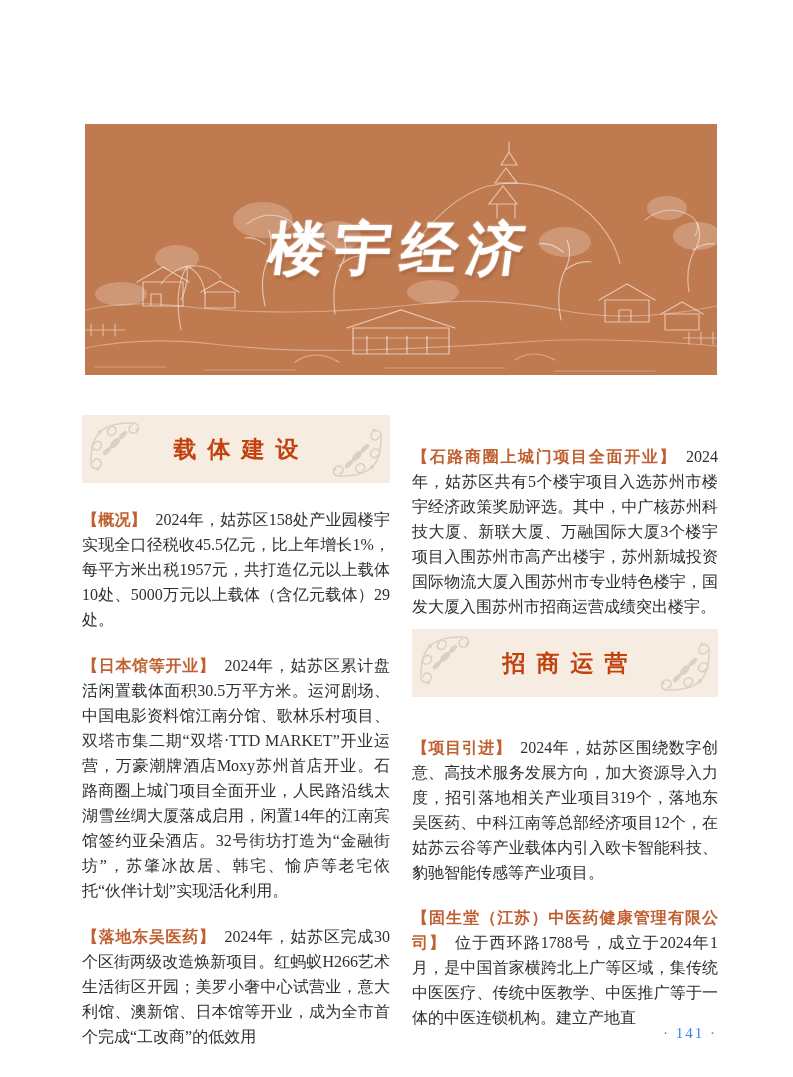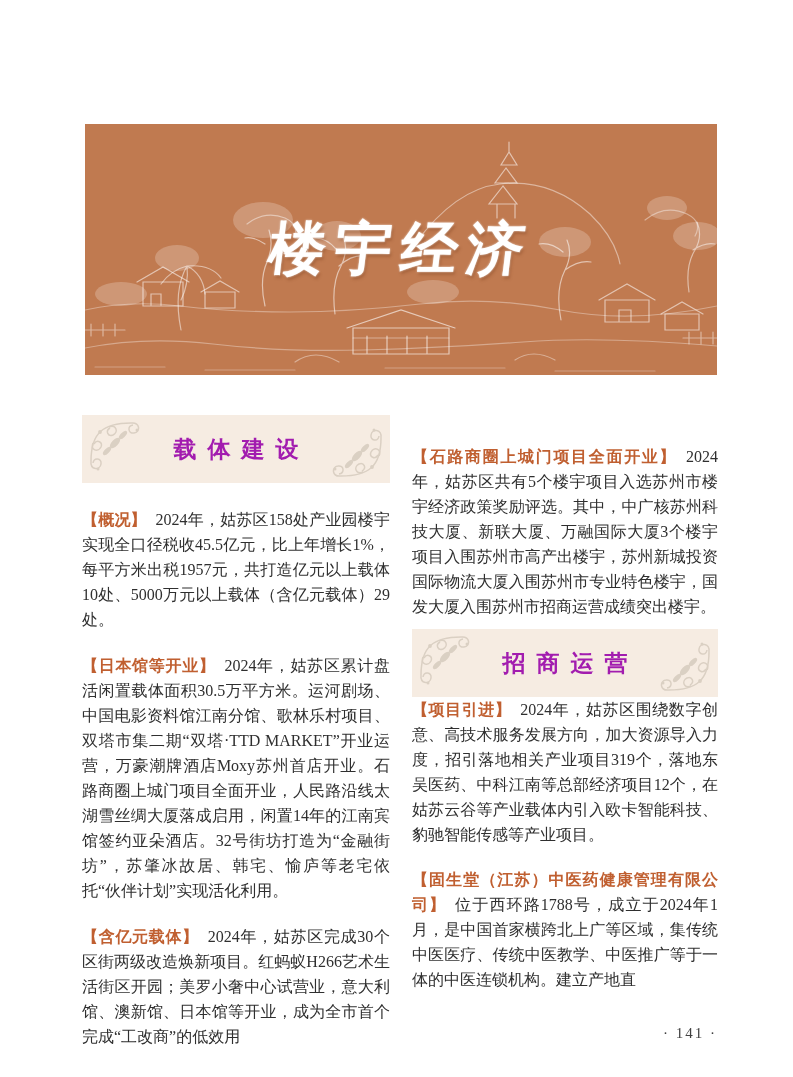--- a/index.html
+++ b/index.html
@@ -19,42 +19,42 @@
   }
 
   
   .col { position:absolute; }
   .col-left  { left:82px;  top:415px; width:308px; }
   .col-right { left:412px; top:408px; width:306px; }
 
   
   .section-box { position:relative; height:68px; background:#f6ece2;
     display:flex; align-items:center; justify-content:center; }
-  .section-box .title { color:#a21caf; font-size:23px; font-weight:600;
+  .section-box .title { color:#c2410c; font-size:23px; font-weight:600;
     letter-spacing:11px; padding-left:11px;
     font-family:"Liberation Sans","DejaVu Sans",sans-serif; }
   .ornament { position:absolute; opacity:0.9; }
   .ornament.tl { left:3px; top:2px; }
   .ornament.br { right:3px; bottom:1px; transform:rotate(180deg); }
 
   
   .entry { font-size:16px; line-height:25px; text-align:justify; color:#2f2f2f; }
   .entry-label { color:#c05f30; font-weight:bold; margin-right:0.55em;
     font-family:"Liberation Sans","DejaVu Sans",sans-serif; }
   .col-left .entry.first { margin-top:24px; }
   .col-left .entry + .entry { margin-top:21px; }
   .col-right .entry-cont { margin-top:0; }
   .col-right .entry.award { margin-top:36px; }
   .col-right .section-box { margin-top:10px;align-items:center; }
-  .col-right .entry.intro { }
+  .col-right .entry.intro { margin-top:38px; }
   .col-right .entry.company { margin-top:20px; }
 
   
   .page-number { position:absolute; left:630px; top:1025px; width:120px;
-    text-align:center; font-size:15px; letter-spacing:2px; color:#404040; }
+    text-align:center; font-size:15px; letter-spacing:2px; color:#3b82f6; }
 </style>
 </head>
 <body>
 
 <div class="page">
 
   <div class="banner">
     <svg class="art" width="632" height="251" viewBox="0 0 632 251">
       <g fill="none" stroke="#ffffff" stroke-width="1.2" stroke-opacity="0.55" stroke-linecap="round">
 
@@ -143,21 +143,21 @@
             <circle cx="52" cy="13" r="1.5"></circle>
             <circle cx="13" cy="52" r="1.5"></circle>
         </g>
       </svg>
     </div>
 
     <p class="entry first"><span class="entry-label">【概况】</span><span class="entry-text">2024年，姑苏区158处产业园楼宇实现全口径税收45.5亿元，比上年增长1%，每平方米出税1957元，共打造亿元以上载体10处、5000万元以上载体（含亿元载体）29处。</span></p>
 
     <p class="entry"><span class="entry-label">【日本馆等开业】</span><span class="entry-text">2024年，姑苏区累计盘活闲置载体面积30.5万平方米。运河剧场、中国电影资料馆江南分馆、歌林乐村项目、双塔市集二期“双塔·TTD MARKET”开业运营，万豪潮牌酒店Moxy苏州首店开业。石路商圈上城门项目全面开业，人民路沿线太湖雪丝绸大厦落成启用，闲置14年的江南宾馆签约亚朵酒店。32号街坊打造为“金融街坊”，苏肇冰故居、韩宅、愉庐等老宅依托“伙伴计划”实现活化利用。</span></p>
 
-    <p class="entry"><span class="entry-label">【含亿元载体】</span><span class="entry-text">2024年，姑苏区完成30个区街两级改造焕新项目。红蚂蚁H266艺术生活街区开园；美罗小奢中心试营业，意大利馆、澳新馆、日本馆等开业，成为全市首个完成“工改商”的低效用</span></p>
+    <p class="entry"><span class="entry-label">【落地东吴医药】</span><span class="entry-text">2024年，姑苏区完成30个区街两级改造焕新项目。红蚂蚁H266艺术生活街区开园；美罗小奢中心试营业，意大利馆、澳新馆、日本馆等开业，成为全市首个完成“工改商”的低效用</span></p>
 
   </div>
 
   <div class="col col-right">
 
 
     <p class="entry award"><span class="entry-label">【石路商圈上城门项目全面开业】</span><span class="entry-text">2024年，姑苏区共有5个楼宇项目入选苏州市楼宇经济政策奖励评选。其中，中广核苏州科技大厦、新联大厦、万融国际大厦3个楼宇项目入围苏州市高产出楼宇，苏州新城投资国际物流大厦入围苏州市专业特色楼宇，国发大厦入围苏州市招商运营成绩突出楼宇。</span></p>
 
     <div class="section-box">
       <svg class="ornament tl" width="62" height="58" viewBox="0 0 62 58">

